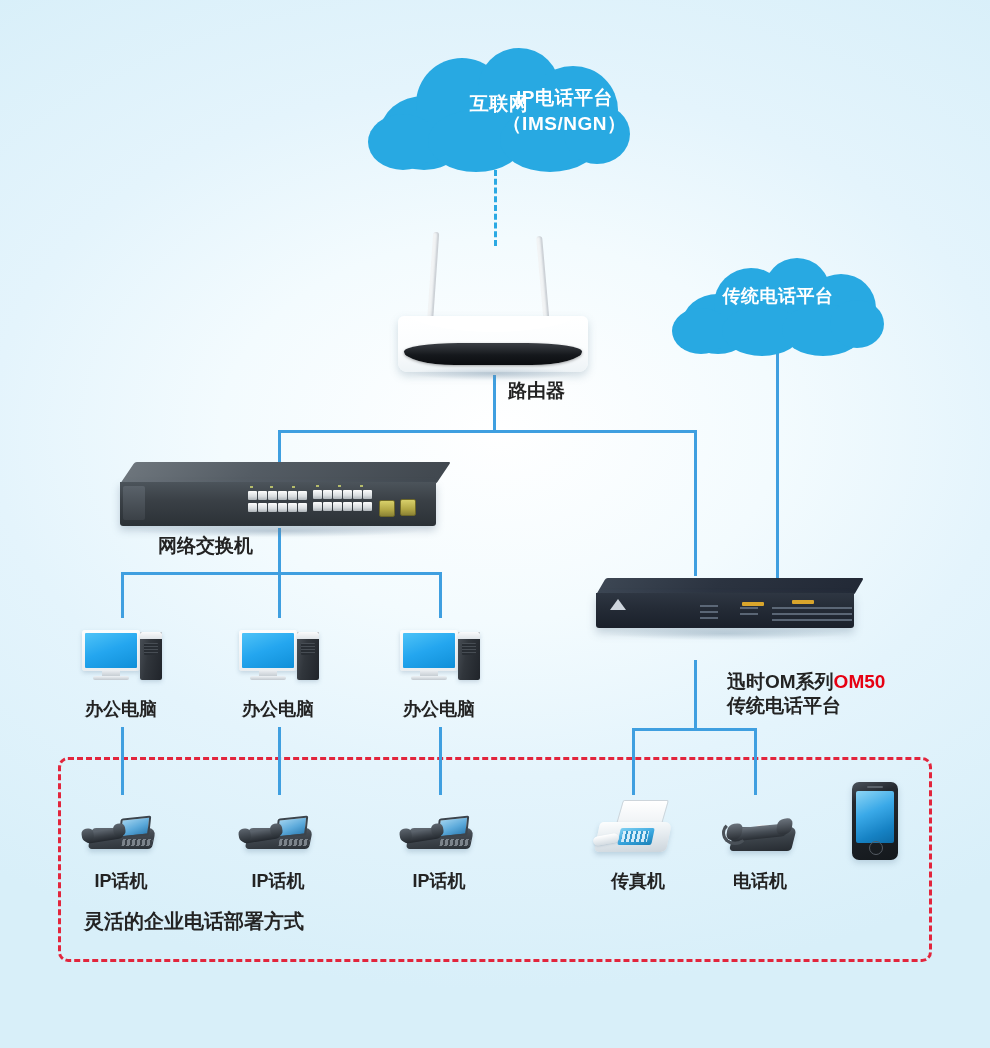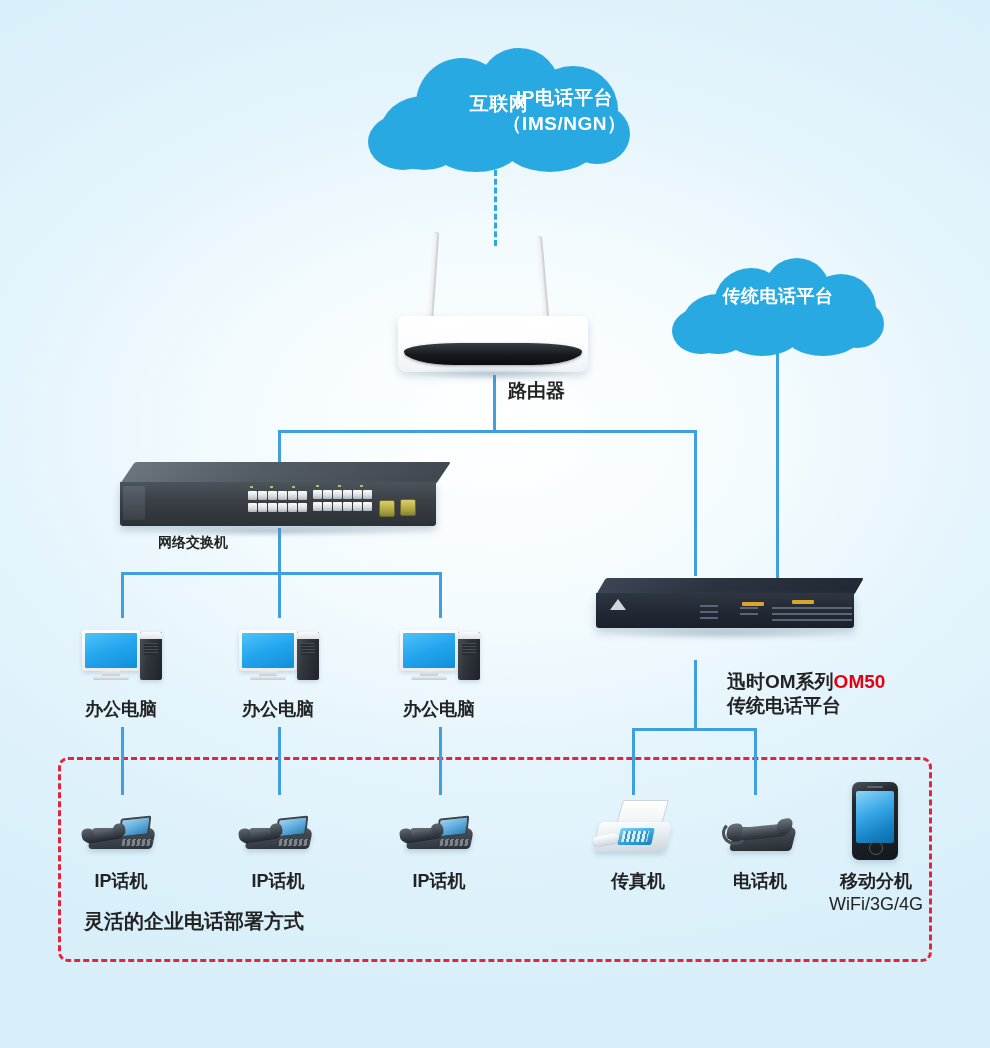--- a/index.html
+++ b/index.html
@@ -424,21 +424,21 @@
       <div class="sw-led" style="left:150px; top:4px;"></div>
       <div class="sw-led" style="left:172px; top:4px;"></div>
       <div class="sw-led" style="left:196px; top:3px;"></div>
       <div class="sw-led" style="left:218px; top:3px;"></div>
       <div class="sw-led" style="left:240px; top:3px;"></div>
       <div class="sw-sfp" style="left:259px; top:18px;"></div>
       <div class="sw-sfp" style="left:280px; top:17px;"></div>
     </div>
     <div class="sw-shadow"></div>
   </div>
-  <div class="lbl" style="left:158px; top:534px; font-size:14px;">网络交换机</div>
+  <div class="lbl" style="left:158px; top:534px; font-size:19px;">网络交换机</div>
 
   <div id="pbx" style="left:596px; top:578px; width:258px; height:52px;">
     <div class="pbx-top"></div>
     <div class="pbx-face">
       <div class="pbx-logo"></div>
       <div class="pbx-sub" style="left:104px; top:12px;"></div>
       <div class="pbx-sub" style="left:104px; top:18px;"></div>
       <div class="pbx-sub" style="left:104px; top:24px;"></div>
       <div class="pbx-sub" style="left:144px; top:14px;"></div>
       <div class="pbx-sub" style="left:144px; top:20px;"></div>
@@ -529,18 +529,14 @@
   </div>
   <div class="lbl center" style="left:760px; top:870px; font-size:18px; z-index:3;">电话机</div>
 
   <div class="mob" style="left:852px; top:782px; z-index:3;">
     <div class="mob-body">
       <div class="mob-spk"></div>
       <div class="mob-scr"></div>
       <div class="mob-home"></div>
     </div>
   </div>
-  <div class="lbl center" style="left:876px; top:870px; font-size:18px; z-index:3; text-align:center;">
-    <div>移动分机</div>
-    <div style="font-weight:normal;">WiFi/3G/4G</div>
-  </div>
 
 </div>
 
 </body></html>

